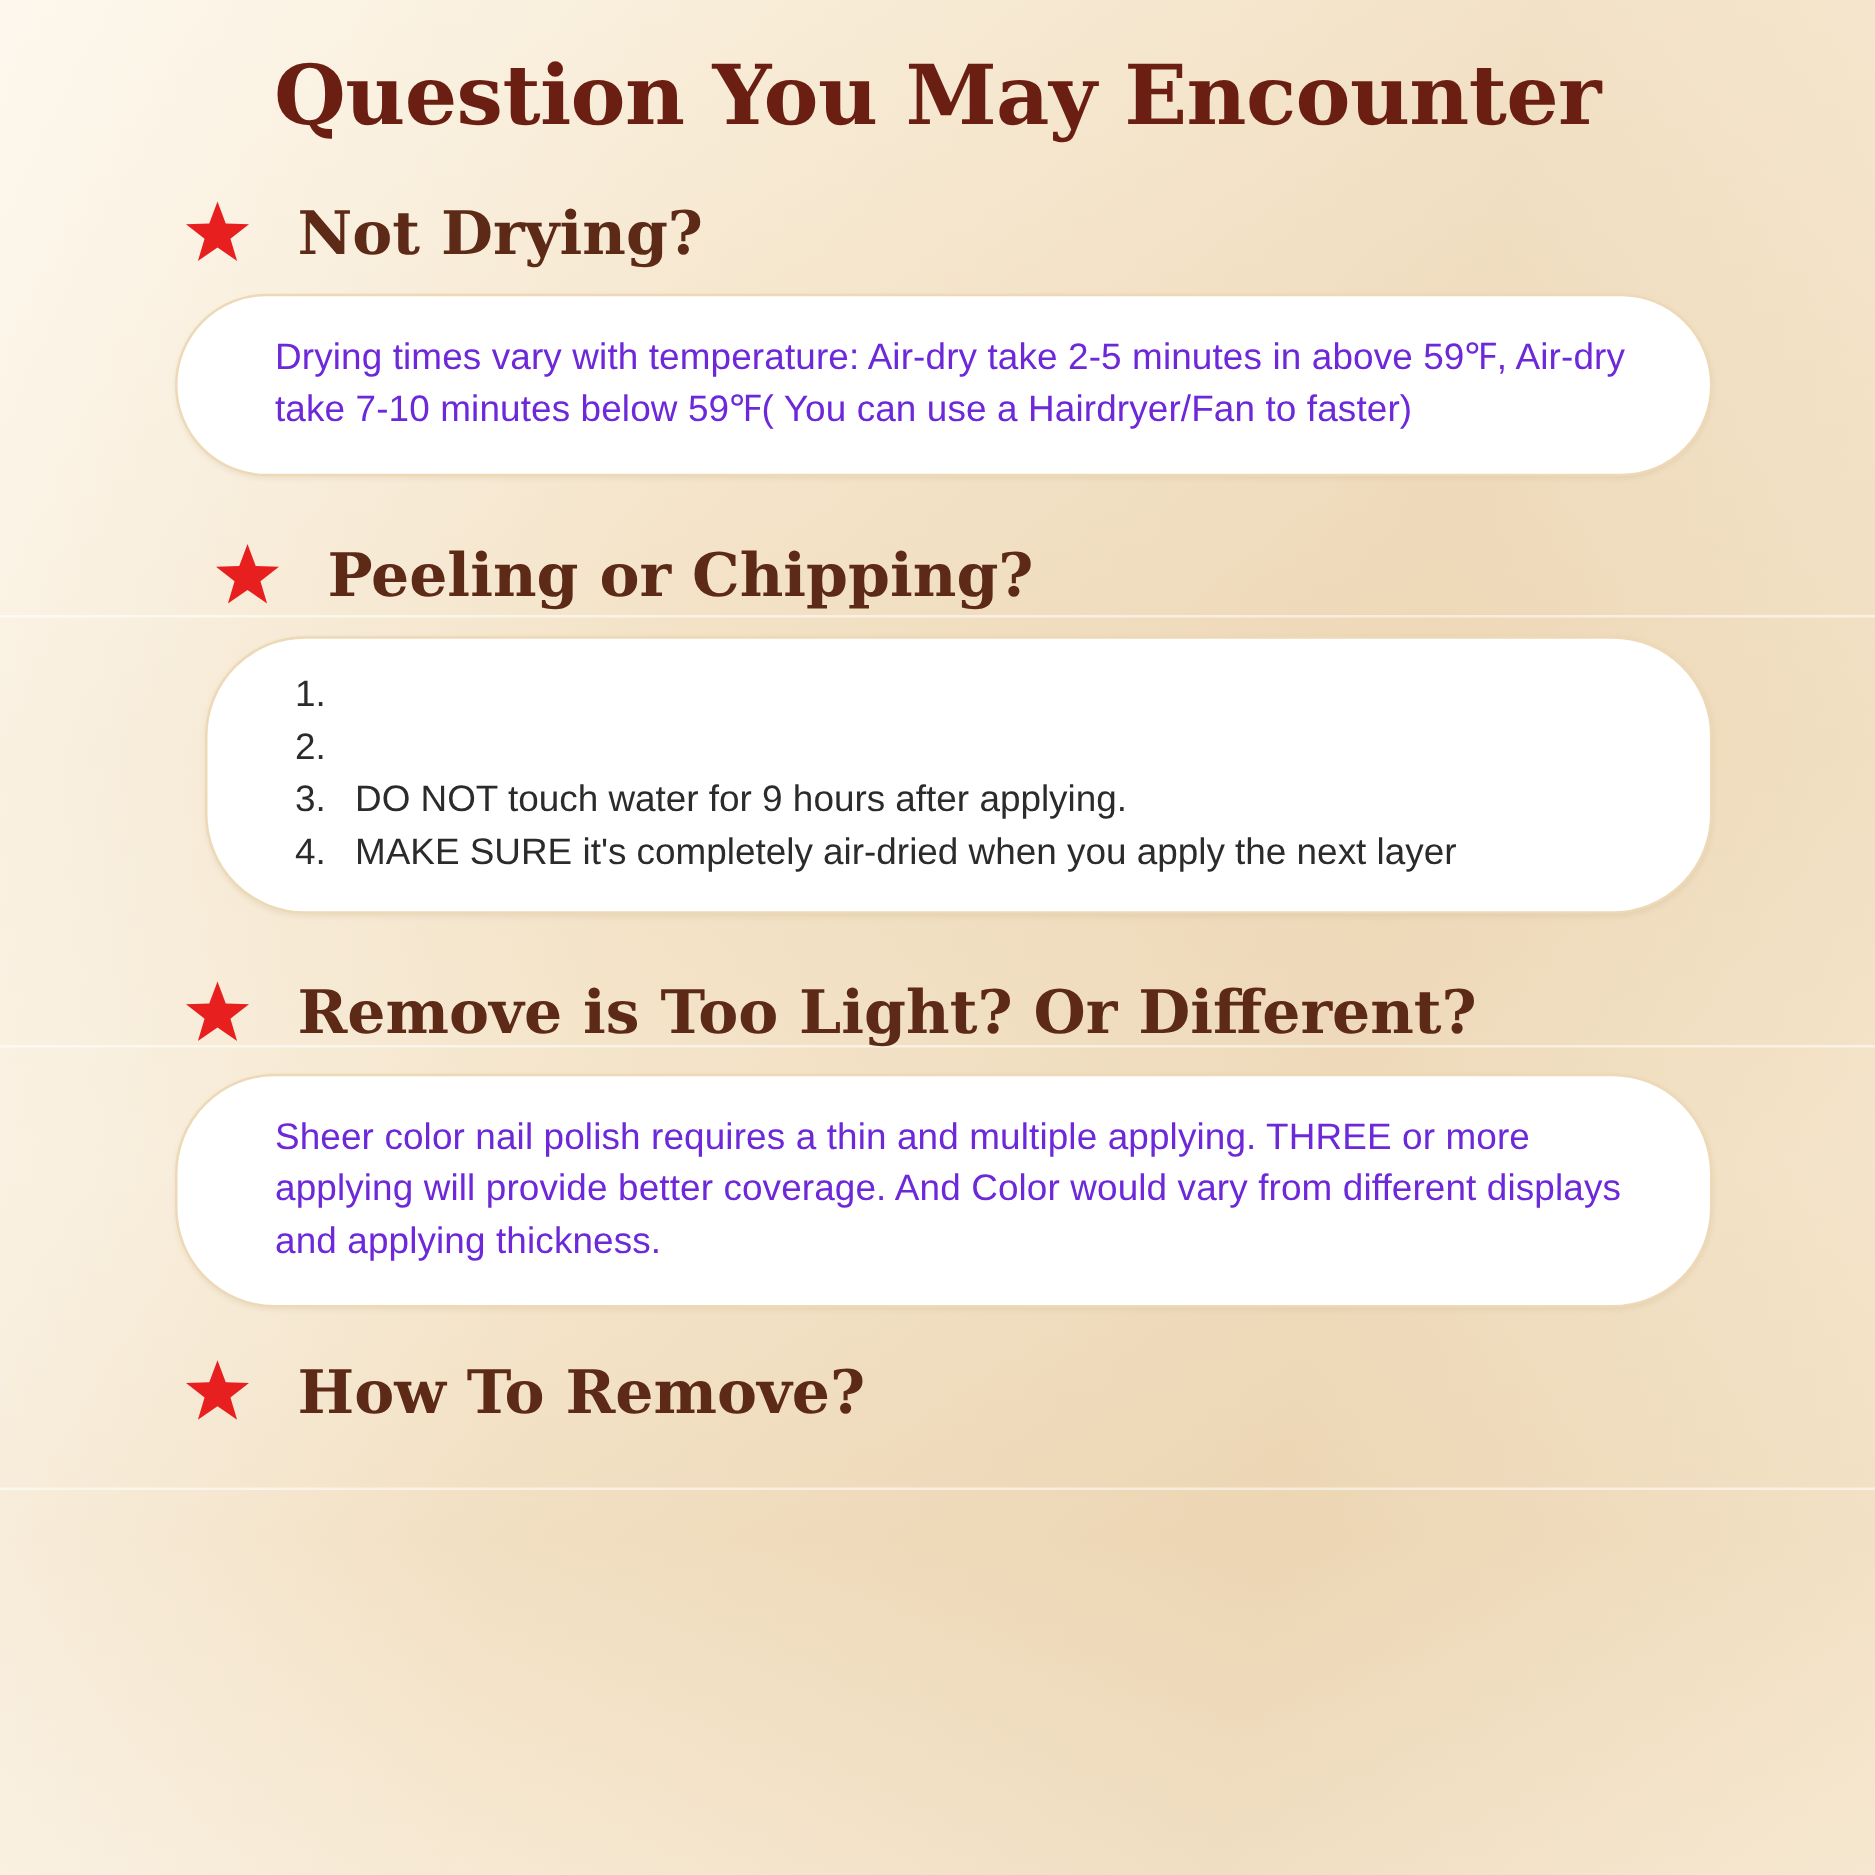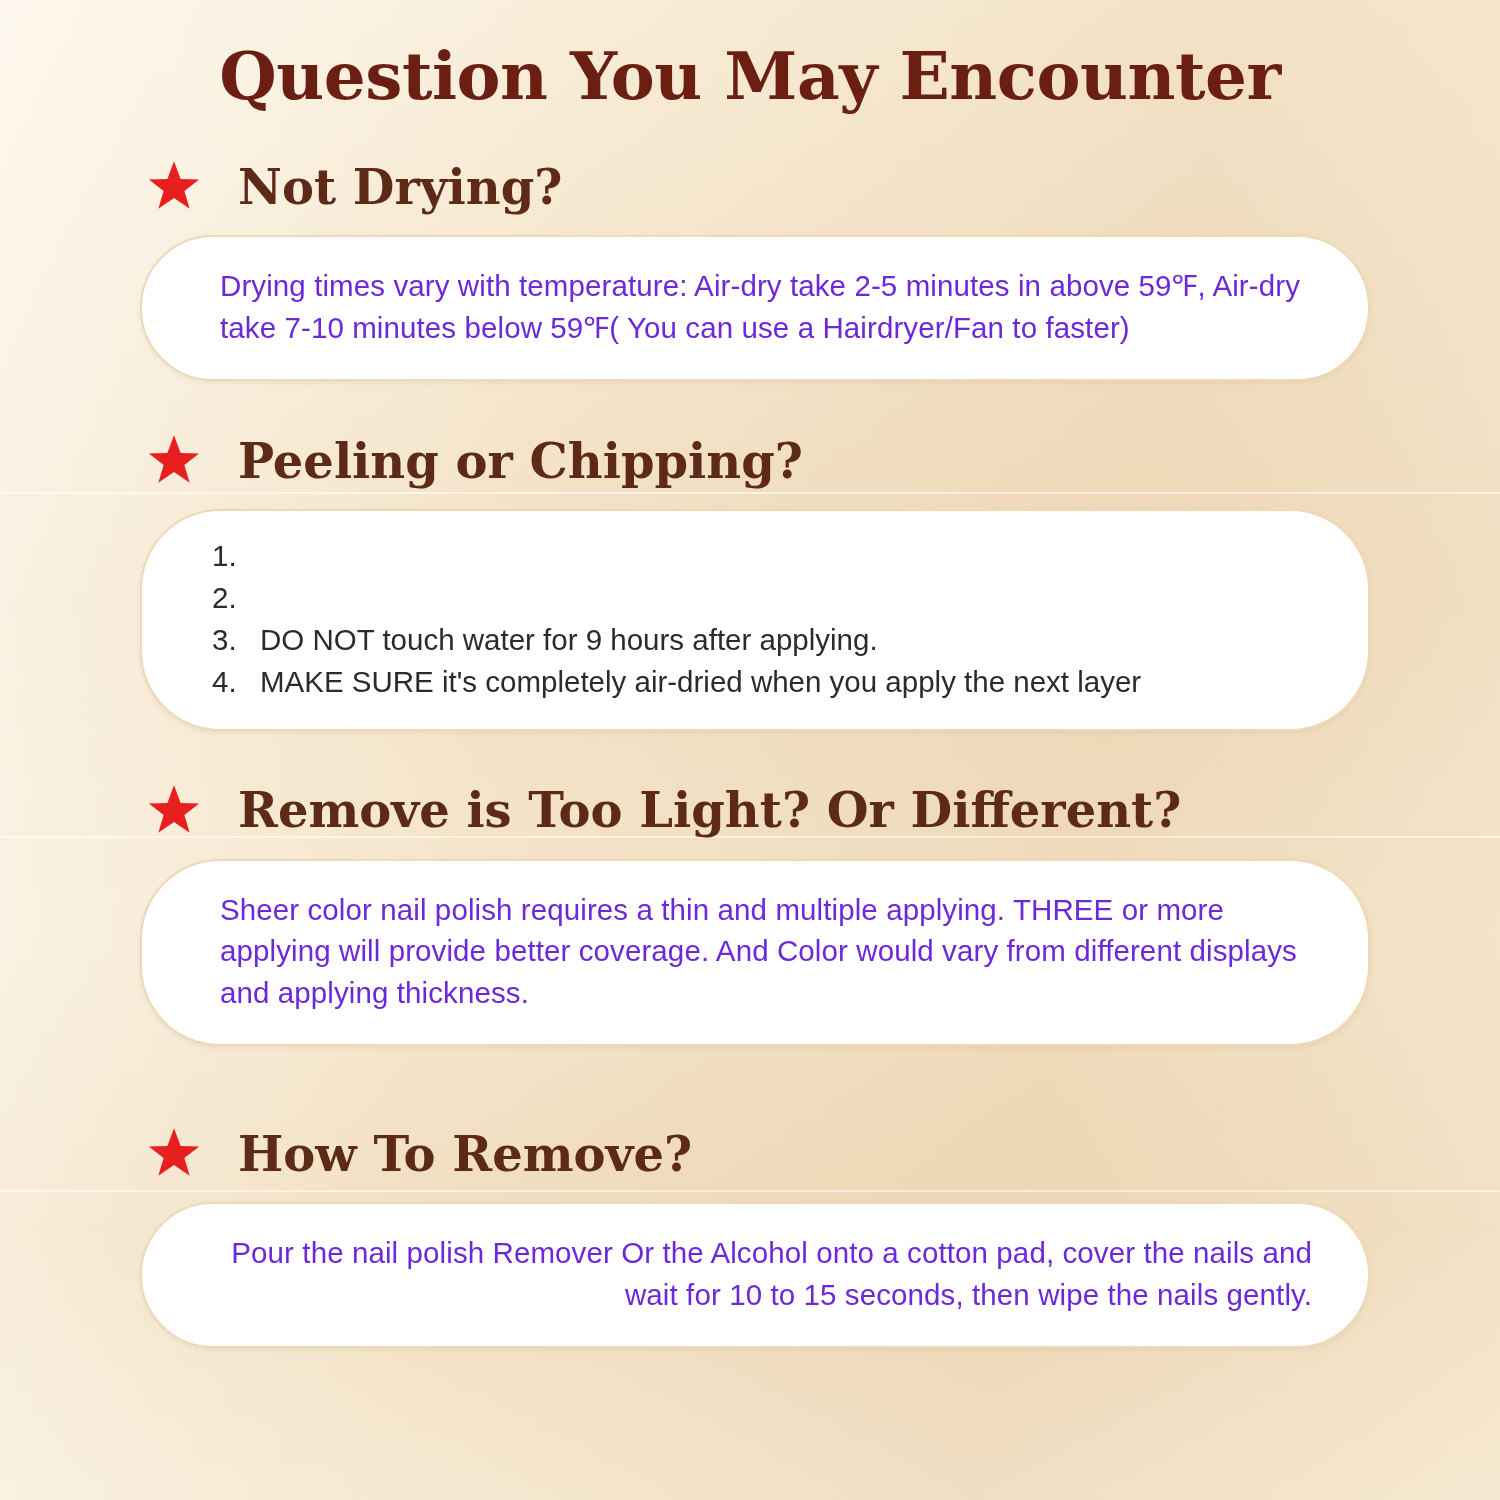--- a/index.html
+++ b/index.html
@@ -52,23 +52,23 @@
     color: #6b1f13;
     letter-spacing: -0.5px;
     padding-top: 42px;
     line-height: 1.05;
   }
 
   .section {
     padding: 0 130px 0 140px;
   }
   .section.s1 { margin-top: 48px; }
-  .section.s2 { margin-top: 52px; }
+  .section.s2 { margin-top: 52px; margin-left: 24px; }
   .section.s3 { margin-top: 52px; }
-  .section.s4 { margin-top: 80px; text-align: right; }
+  .section.s4 { margin-top: 40px; }
 
   .sec-head {
     display: flex;
     align-items: center;
     gap: 36px;
     margin-left: 6px;
   }
   .star {
     width: 56px;
     height: 56px;
@@ -186,19 +186,16 @@
       </div>
     </div>
 
     <div class="section s4">
       <div class="sec-head">
         <svg class="star" viewBox="0 0 100 100">
           <polygon points="50,4 61.8,35.5 95,36.5 68.5,57 78,89 50,69.5 22,89 31.5,57 5,36.5 38.2,35.5" fill="#e81f1f"></polygon>
         </svg>
         <div class="sec-title">How To Remove?</div>
       </div>
-      <div class="card">
-        <p>Pour the nail polish Remover Or the Alcohol onto a cotton pad, cover the nails and wait for 10 to 15 seconds, then wipe the nails gently.</p>
-      </div>
     </div>
 
   </div>
 </div>
 
 </body></html>

